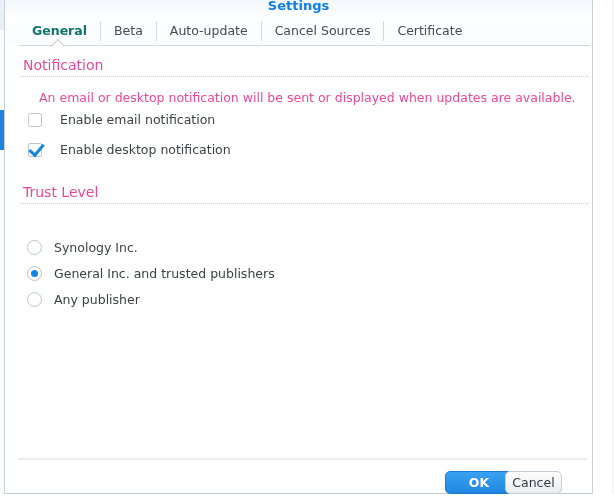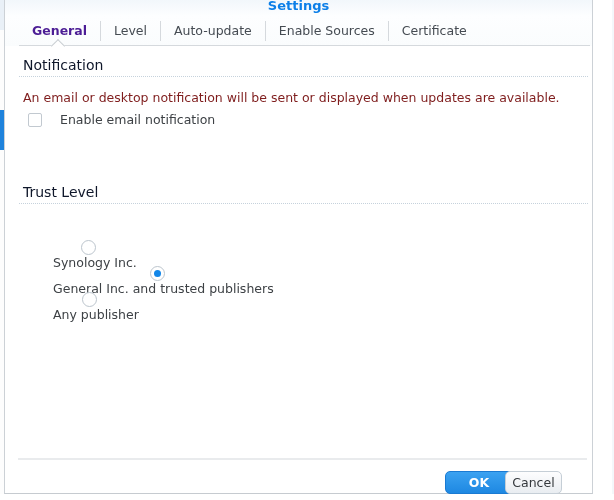--- a/index.html
+++ b/index.html
@@ -33,48 +33,48 @@
   
   .tabstrip {
     position:absolute; left:14px; right:2px; top:16px; height:30px;
     display:flex; align-items:stretch;
     border-bottom:1px solid #d5d9dd;
   }
   .tab {
     padding:0 13px; line-height:29px; font-size:12.5px; color:#454b52;
     cursor:pointer; white-space:nowrap;
   }
-  .tab.active { color:#4c1d95; font-weight:bold; }
+  .tab.active { color:#0f766e; font-weight:bold; }
   .tab-sep { width:1px; height:20px; background:#d5d9dd; align-self:center; }
   .notch {
     position:absolute; left:34px; bottom:-6px; width:10px; height:10px;
     background:#fff; border-left:1px solid #c9ced3; border-top:1px solid #c9ced3;
     transform:rotate(45deg); z-index:2;
   }
 
   
-  .section-heading { position:absolute; left:18px; font-size:14px; color:#0f172a; }
+  .section-heading { position:absolute; left:18px; font-size:14px; color:#ec4899; }
   .dotted-rule { position:absolute; left:14px; right:4px; border-bottom:1px dotted #c6d2dc; }
-  .desc-text { position:absolute; left:18px; color:#7f1d1d; }
+  .desc-text { position:absolute; left:34px; color:#ec4899; }
 
   
   .check-row { position:absolute; left:23px; display:flex; align-items:flex-end; cursor:pointer; }
   .checkbox {
     width:14px; height:14px; border:1px solid #c2c9d0; border-radius:2px; background:#fff;
     position:relative; flex:0 0 auto;
   }
   .check-row .row-label { margin-left:18px; }
   .check-row.checked .checkbox { border-color:#b9c4cd; }
   .check-row.checked .checkbox::after {
     content:""; position:absolute; left:3px; top:-3px; width:6px; height:12px;
     border:solid #1286e8; border-width:0 3px 3px 0; transform:rotate(40deg);
   }
 
   
-  .radio-row { position:absolute; left:36px; display:flex; align-items:center; cursor:pointer;flex-direction:column; }
+  .radio-row { position:absolute; left:22px; display:flex; align-items:center; cursor:pointer; }
   .radio {
     width:15px; height:15px; border:1px solid #bcc5cd; border-radius:50%; background:#fff;
     position:relative; flex:0 0 auto;
   }
   .radio-row .row-label { margin-left:12px; }
   .radio-row.selected .radio::after {
     content:""; position:absolute; left:3px; top:3px; width:7px; height:7px;
     border-radius:50%; background:#1286e8;
   }
 
@@ -104,39 +104,43 @@
 </div>
 <div class="bg-right"></div>
 
 <div class="dialog">
   <div class="dialog-head"></div>
   <div class="dialog-title">Settings</div>
 
   <div class="tabstrip">
     <div class="tab active">General</div>
     <div class="tab-sep"></div>
-    <div class="tab">Level</div>
+    <div class="tab">Beta</div>
     <div class="tab-sep"></div>
     <div class="tab">Auto-update</div>
     <div class="tab-sep"></div>
-    <div class="tab">Enable Sources</div>
+    <div class="tab">Cancel Sources</div>
     <div class="tab-sep"></div>
     <div class="tab">Certificate</div>
     <div class="notch"></div>
   </div>
 
   <div class="section-heading" style="top:57px;">Notification</div>
   <div class="dotted-rule" style="top:76px;"></div>
   <div class="desc-text" style="top:90px;">An email or desktop notification will be sent or displayed when updates are available.</div>
 
   <div class="check-row" style="top:112px;">
     <span class="checkbox"></span>
     <span class="row-label">Enable email notification</span>
   </div>
 
+  <div class="check-row checked" style="top:142px;">
+    <span class="checkbox"></span>
+    <span class="row-label">Enable desktop notification</span>
+  </div>
 
   <div class="section-heading" style="top:184px;">Trust Level</div>
   <div class="dotted-rule" style="top:203px;"></div>
 
   <div class="radio-row" style="top:240px;">
     <span class="radio"></span>
     <span class="row-label">Synology Inc.</span>
   </div>
 
   <div class="radio-row selected" style="top:266px;">

